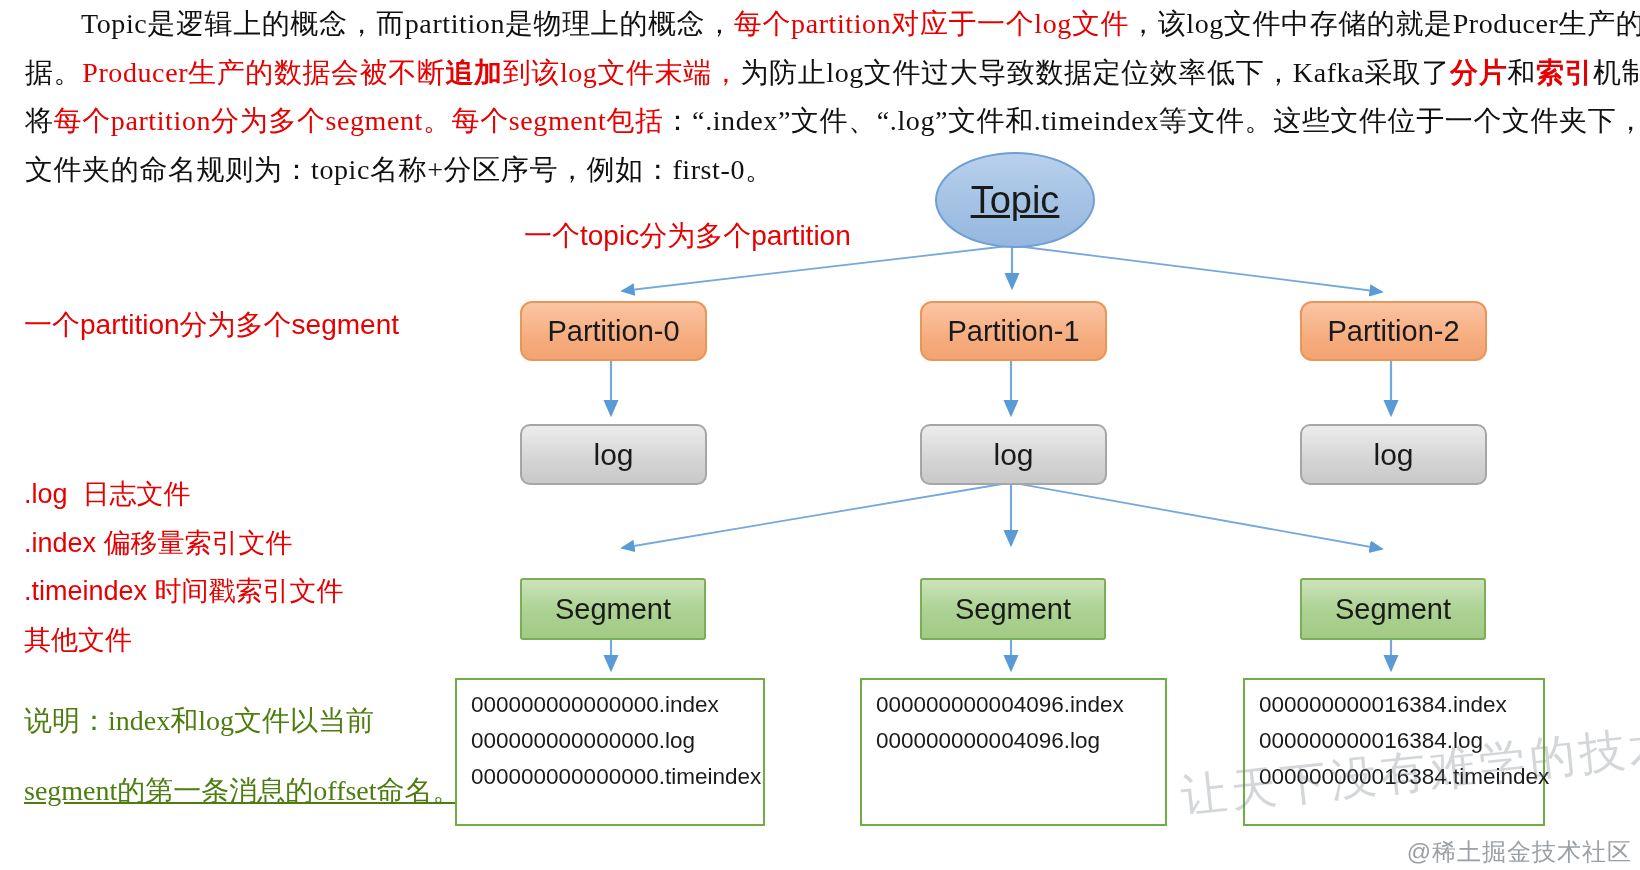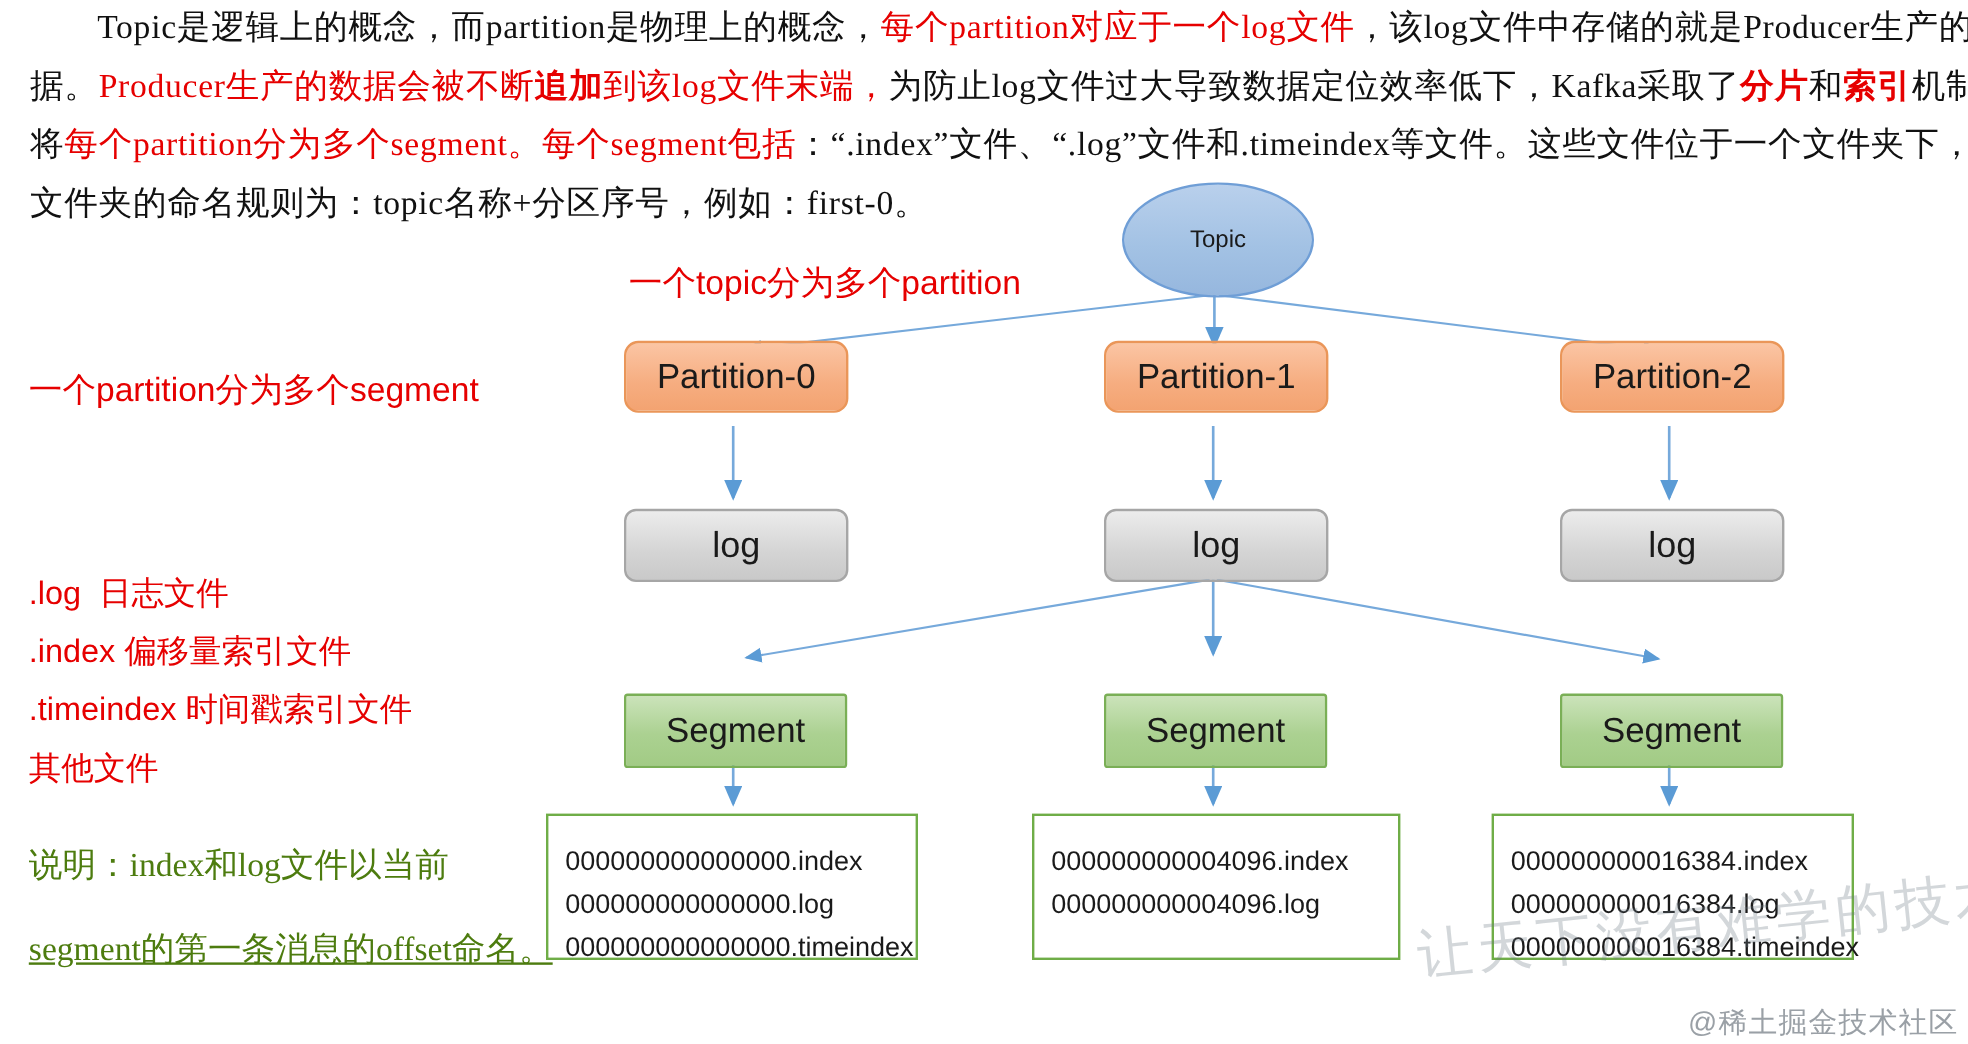--- a/index.html
+++ b/index.html
@@ -26,47 +26,48 @@
   .file-types div{height:48.5px; line-height:48.5px; white-space:pre;}
   .note{position:absolute; color:#4d7c0f; font-family:"Liberation Serif", serif; font-size:28px;}
   .note-1{left:24px; top:702px;}
   .note-2{left:24px; top:772px;text-decoration:underline;}
   
   .node{position:absolute; display:flex; align-items:center; justify-content:center; color:#1a1a1a;}
   .topic-ellipse{
     left:935px; top:152px; width:156px; height:92px;
     background:linear-gradient(180deg,#b9d0ec 0%,#a3c2e4 55%,#96b7de 100%);
     border:2px solid #6f9ed6; border-radius:50%;
-    font-size:20px;
+    font-size:38px;
+    text-decoration:underline;
   }
   .partition-box{
-    top:284px; width:183px; height:56px;
+    top:301px; width:183px; height:56px;
     background:linear-gradient(180deg,#fbc5a4 0%,#f6ad80 60%,#f3a371 100%);
     border:2px solid #ea9659; border-radius:12px;
     font-size:29px;
     text-align:right;
   }
   .log-box{
     top:424px; width:183px; height:57px;
     background:linear-gradient(180deg,#ececec 0%,#d4d4d4 60%,#c9c9c9 100%);
     border:2px solid #a6a6a6; border-radius:10px;
     font-size:30px;
     text-align:right;
   }
   .segment-box{
     top:578px; width:182px; height:58px;
     background:linear-gradient(180deg,#cbe3ba 0%,#abd191 55%,#a2cb85 100%);
     border:2px solid #7aaf56; border-radius:3px;
     font-size:29px;
   }
   .col0{left:520px;} .col1{left:920px;} .col2{left:1300px;}
   .file-box{
-    position:absolute; top:678px; height:122px; background:#ffffff;
+    position:absolute; top:678px; height:148px; background:#ffffff;
     border:2.5px solid #6fad47; box-sizing:border-box;
-    padding:20px 0 0 14px;
+    padding:7px 0 0 14px;
     font-size:22.5px; color:#1a1a1a;
   }
   .file-box div{height:36px; line-height:36px; white-space:nowrap;}
   .fb0{left:455px; width:310px;}
   .fb1{left:860px; width:307px;}
   .fb2{left:1243px; width:302px;}
   
   .arrows{position:absolute; left:0; top:0; pointer-events:none;}
   
   .wm-diagonal{

